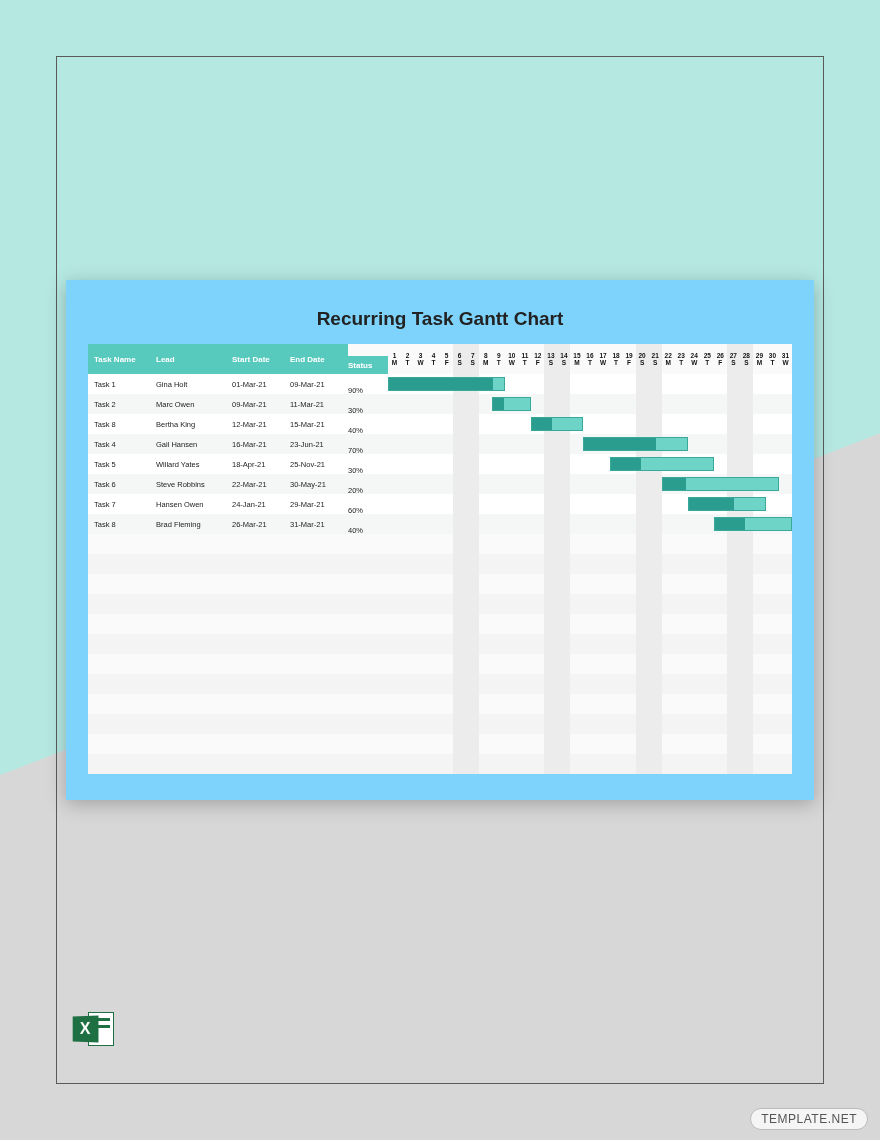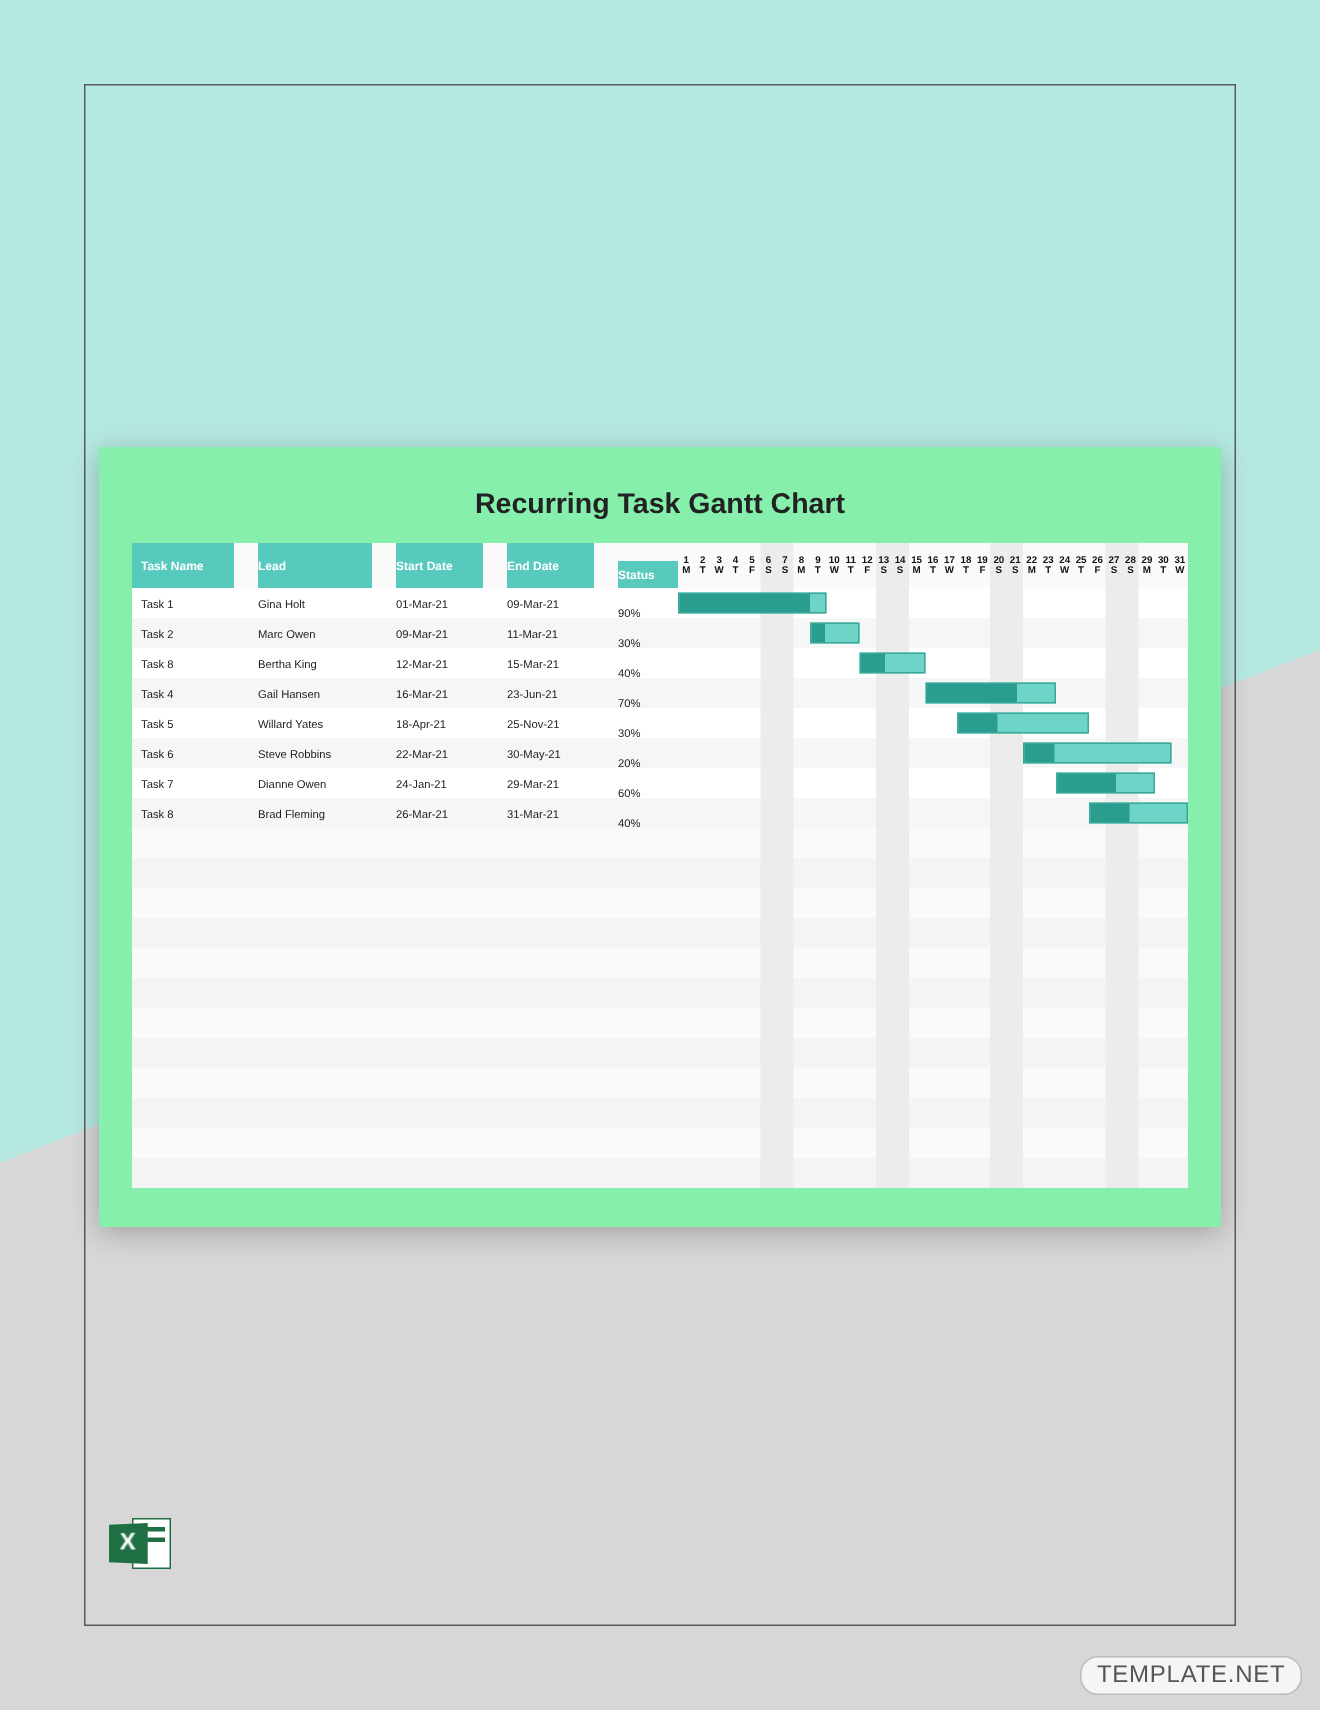--- a/index.html
+++ b/index.html
@@ -26,42 +26,42 @@
     clip-path: polygon(0 68%, 100% 38%, 100% 100%, 0 100%);
   }
   .frame {
     position: absolute;
     top: 56px; left: 56px;
     width: 768px; height: 1028px;
     border: 1px solid #5a5a5a;
   }
   .doc {
     position: absolute;
-    top: 298px; left: 66px;
+    top: 280px; left: 66px;
     width: 748px; height: 520px;
-    background: #86efac;
+    background: #7dd3fc;
     box-shadow: 0 4px 18px rgba(0,0,0,0.25);
     padding: 28px 22px 20px 22px;
   }
   .title {
     text-align: center;
     font-size: 19px;
     font-weight: 700;
     color: #222;
     margin-bottom: 14px;
   }
   .sheet {
     width: 100%;
     height: 430px;
     position: relative;
     background: #fafafa;
   }
   .sheet-row { display: flex; height: 20px; }
   .sheet-row.hdr { height: 30px; }
-  .left-cols { display: flex; flex: 0 0 300px; gap: 16px; }
+  .left-cols { display: flex; flex: 0 0 300px; }
   .col-name  { width: 68px; padding-left: 6px; }
   .col-lead  { width: 76px; }
   .col-start { width: 58px; }
   .col-end   { width: 58px; }
   .col-status{ width: 40px; margin-top: 12px; }
   .hdr .cell {
     background: #58c9bd;
     color: #fff;
     font-size: 8px;
     font-weight: 600;
@@ -150,21 +150,21 @@
     transform: perspective(40px) rotateY(-8deg);
   }
   .watermark {
     position: absolute;
     right: 12px;
     bottom: 10px;
     background: rgba(255,255,255,0.75);
     border: 1px solid #bbb;
     border-radius: 12px;
     padding: 3px 10px;
-    font-size: 16px;
+    font-size: 12px;
     color: #555;
     letter-spacing: 0.5px;
   }
 </style>
 </head>
 <body>
 
 <div class="bg-gray"></div>
 <div class="bg-mint"></div>
 <div class="frame"></div>
@@ -576,21 +576,21 @@
             <div class="dg"></div>
             <div class="dg"></div>
             <div class="bar-outer" style="left: 67.7419%; width: 29.0323%;">
               <div class="bar-inner" style="width: 20%;"></div>
             </div>
           </div>
         </div>
         <div class="sheet-row">
           <div class="left-cols">
             <div class="cell col-name">Task 7</div>
-            <div class="cell col-lead">Dianne Owen</div>
+            <div class="cell col-lead">Hansen Owen</div>
             <div class="cell col-start">24-Jan-21</div>
             <div class="cell col-end">29-Mar-21</div>
             <div class="cell col-status">60%</div>
           </div>
           <div class="gantt-area">
             <div class="dg"></div>
             <div class="dg"></div>
             <div class="dg"></div>
             <div class="dg"></div>
             <div class="dg"></div>

